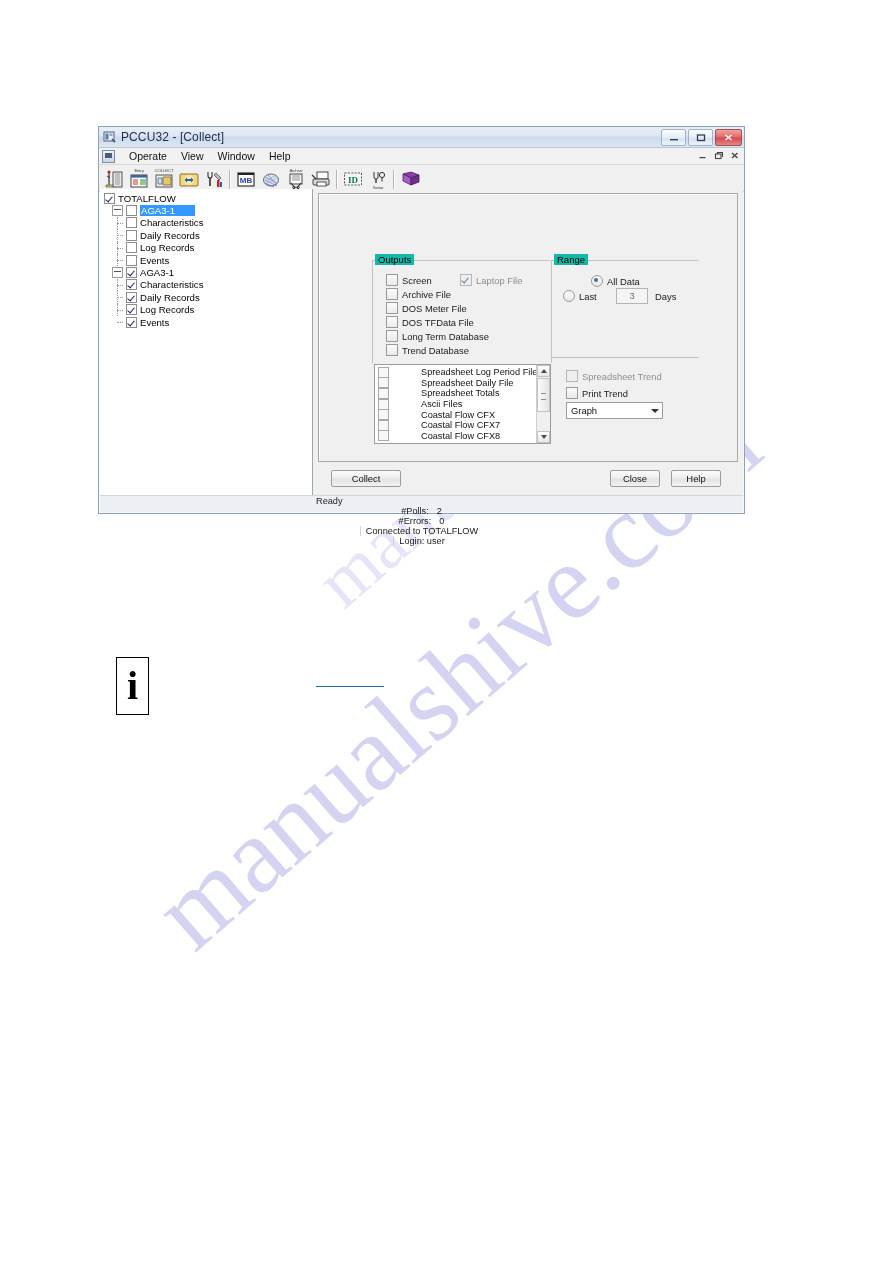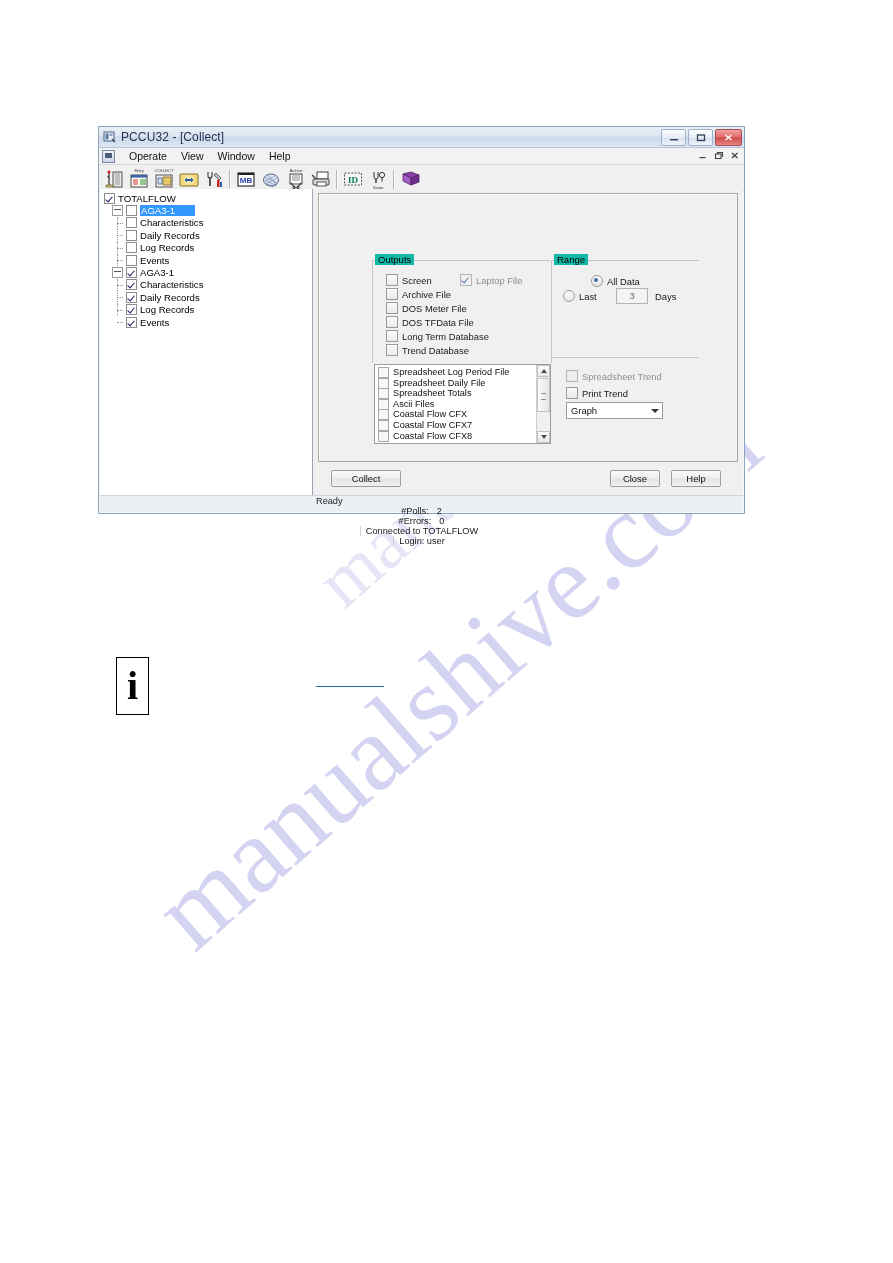--- a/index.html
+++ b/index.html
@@ -359,22 +359,24 @@
     background: #fff;
     overflow: hidden;
   }
   .lb-items {
     position: absolute;
     left: 0; top: 0; right: 13px; bottom: 0;
     padding: 2px 0 0 3px;
   }
   .lb-row {
     display: flex;
+    align-items: center;
     height: 10.6px;
     white-space: nowrap;
+    gap: 28px;
   }
   .lb-cb {
     width: 9px; height: 9px;
     border: 1px solid #a8a8a8;
     background: #f7f7f7;
     margin-right: 4px;
     flex: 0 0 auto;
   }
   .lb-lbl { font-size: 9.2px; color: #111; line-height: 10px; }
   .lb-scroll {

